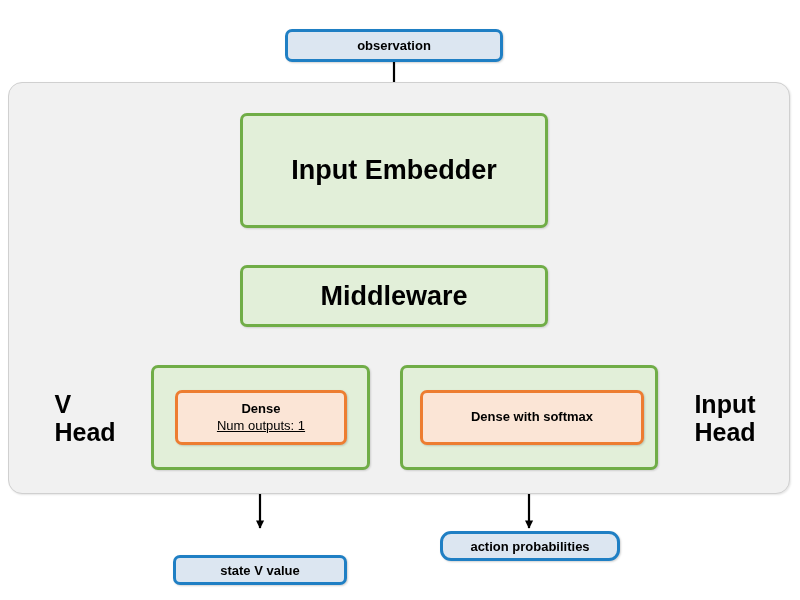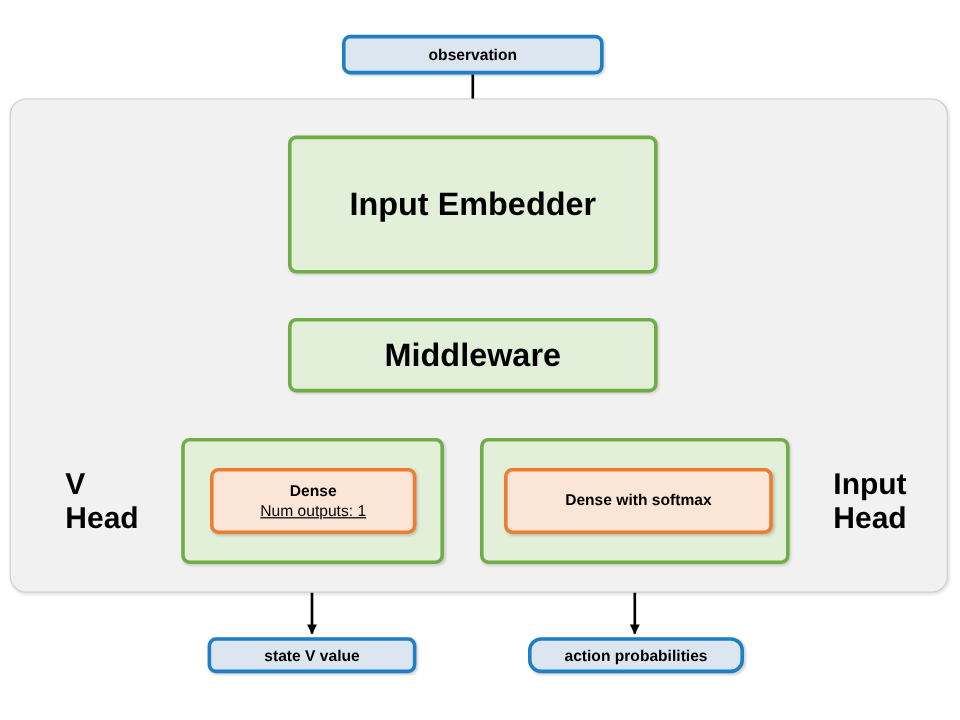--- a/index.html
+++ b/index.html
@@ -155,21 +155,21 @@
   <div class="node box-orange" style="left:420px; top:390px; width:224px; height:55px;">
     <span class="orange-title">Dense with softmax</span>
   </div>
 
   <div class="node head-label" style="left:24px; top:382px; width:122px; height:72px;">V
 Head</div>
 
   <div class="node head-label" style="left:664px; top:382px; width:122px; height:72px;">Input
 Head</div>
 
-  <div class="node box-blue" style="left:173px; top:531px; width:174px; height:30px;">
+  <div class="node box-blue" style="left:173px; top:555px; width:174px; height:30px;">
     <span>state V value</span>
   </div>
 
   <div class="node box-blue" style="left:440px; top:531px; width:180px; height:30px;border-radius:11px;">
     <span>action probabilities</span>
   </div>
 
 </div>
 
 </body></html>

